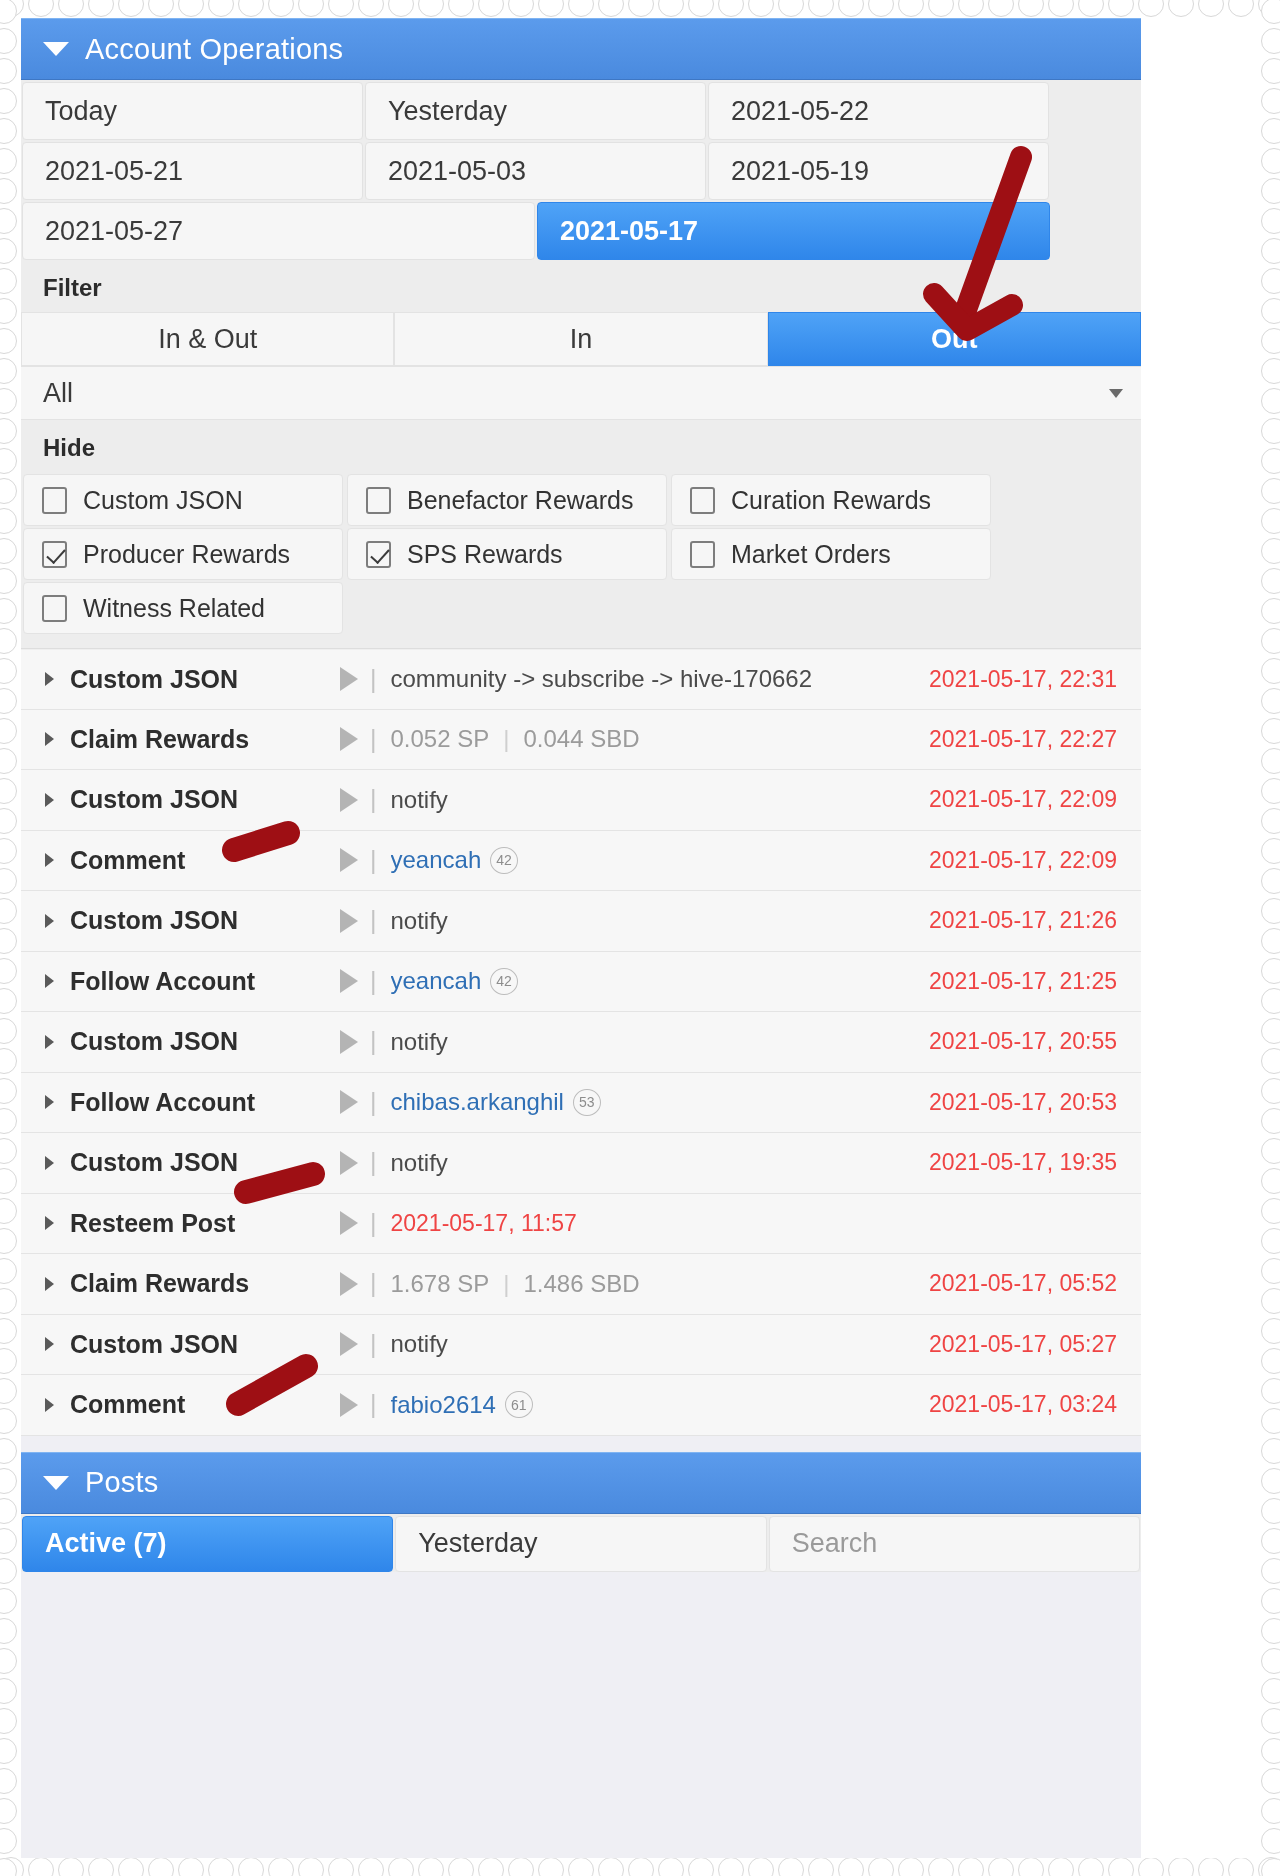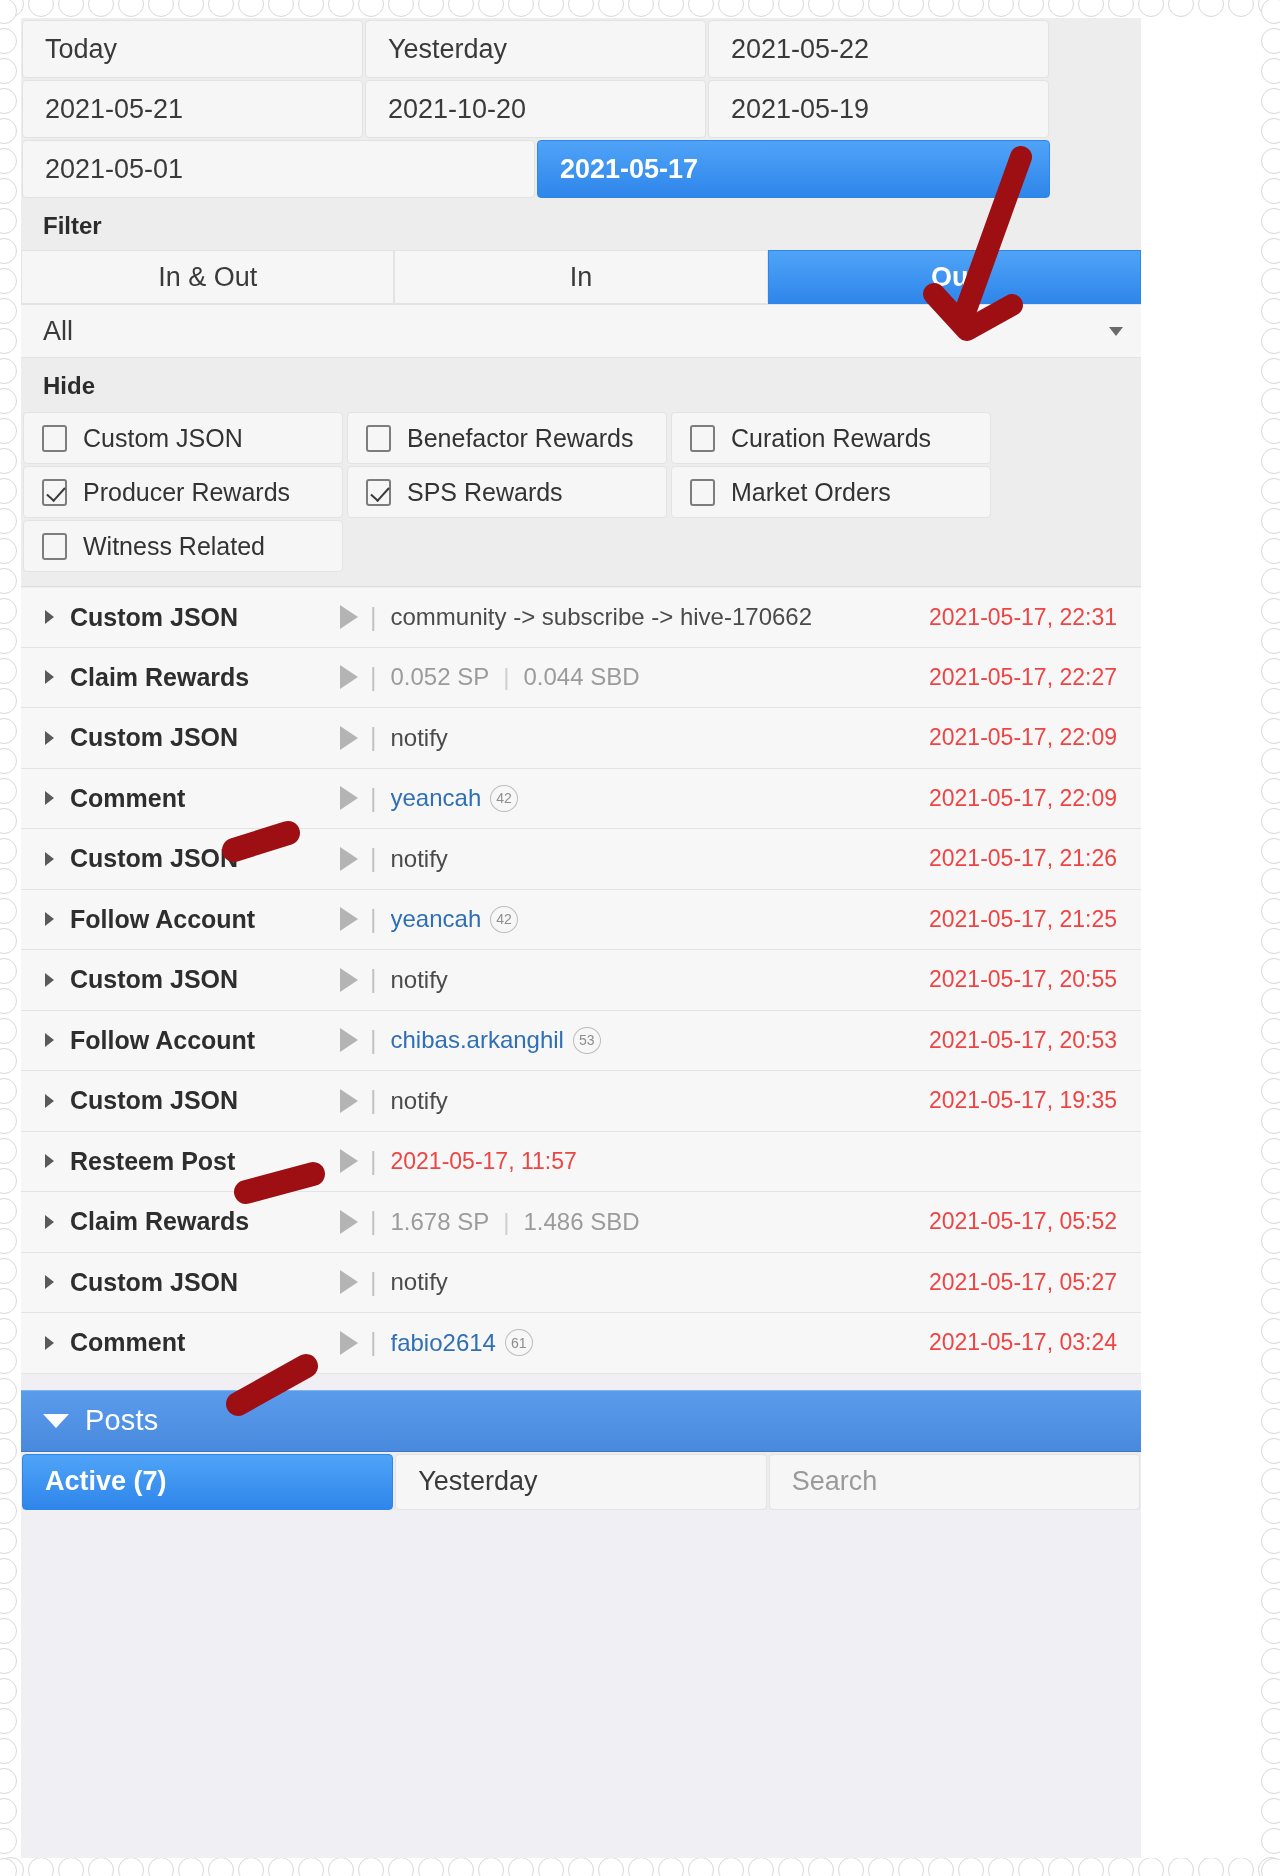--- a/index.html
+++ b/index.html
@@ -505,29 +505,33 @@
     <div class="scallop" style="left: 1261px; top: 1798px;"></div>
     <div class="scallop" style="left: -9px; top: 1828px;"></div>
     <div class="scallop" style="left: 1261px; top: 1828px;"></div>
     <div class="scallop" style="left: -9px; top: 1858px;"></div>
     <div class="scallop" style="left: 1261px; top: 1858px;"></div>
   </div>
 
 <div id="page">
   <div id="app">
 
+    <div class="section-bar">
+      <span class="caret"></span>
+      <span class="title">Account Operations</span>
+    </div>
 
     <div class="date-grid" id="date-grid">
         <div class="date-btn">Today</div>
         <div class="date-btn">Yesterday</div>
         <div class="date-btn">2021-05-22</div>
         <div class="date-btn">2021-05-21</div>
-        <div class="date-btn">2021-10-20</div>
+        <div class="date-btn">2021-05-03</div>
         <div class="date-btn">2021-05-19</div>
-        <div class="date-btn wide">2021-05-01</div>
+        <div class="date-btn wide">2021-05-27</div>
         <div class="date-btn selected wide">2021-05-17</div>
       </div>
 
     <div class="group-label">Filter</div>
 
     <div class="seg-row" id="seg-row">
         <div class="seg">In &amp; Out</div>
         <div class="seg">In</div>
         <div class="seg selected">Out</div>
       </div>

